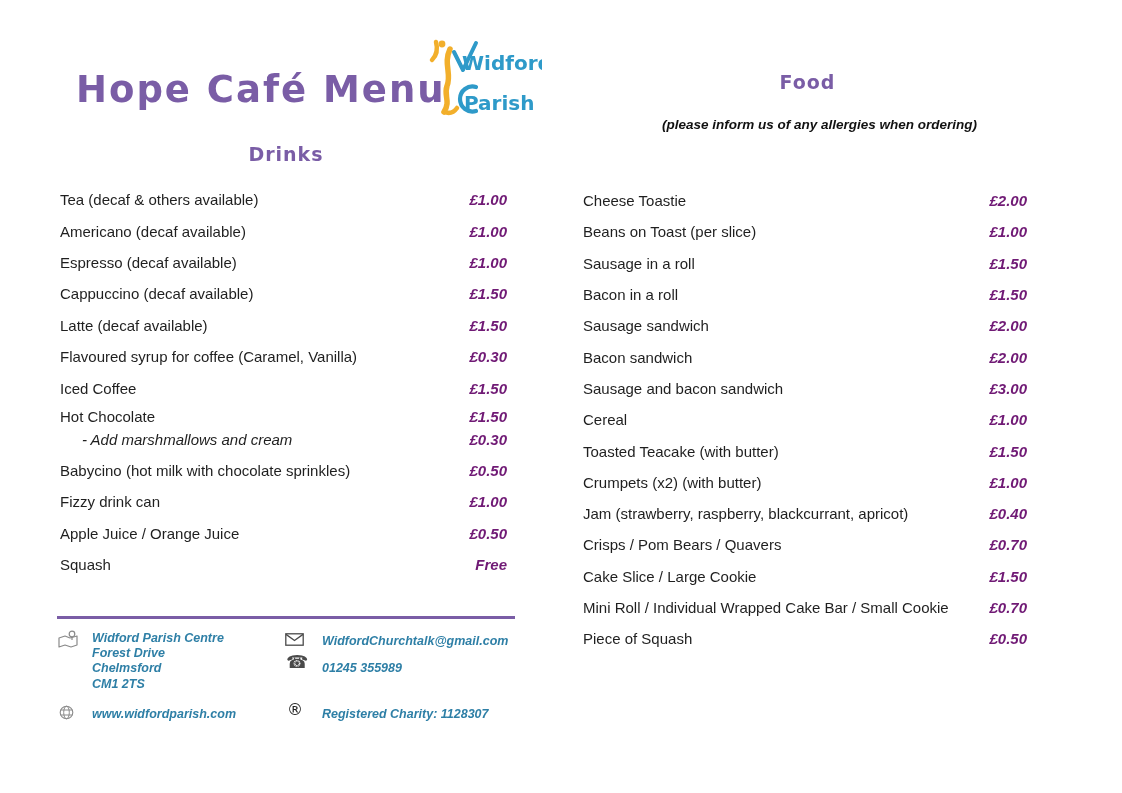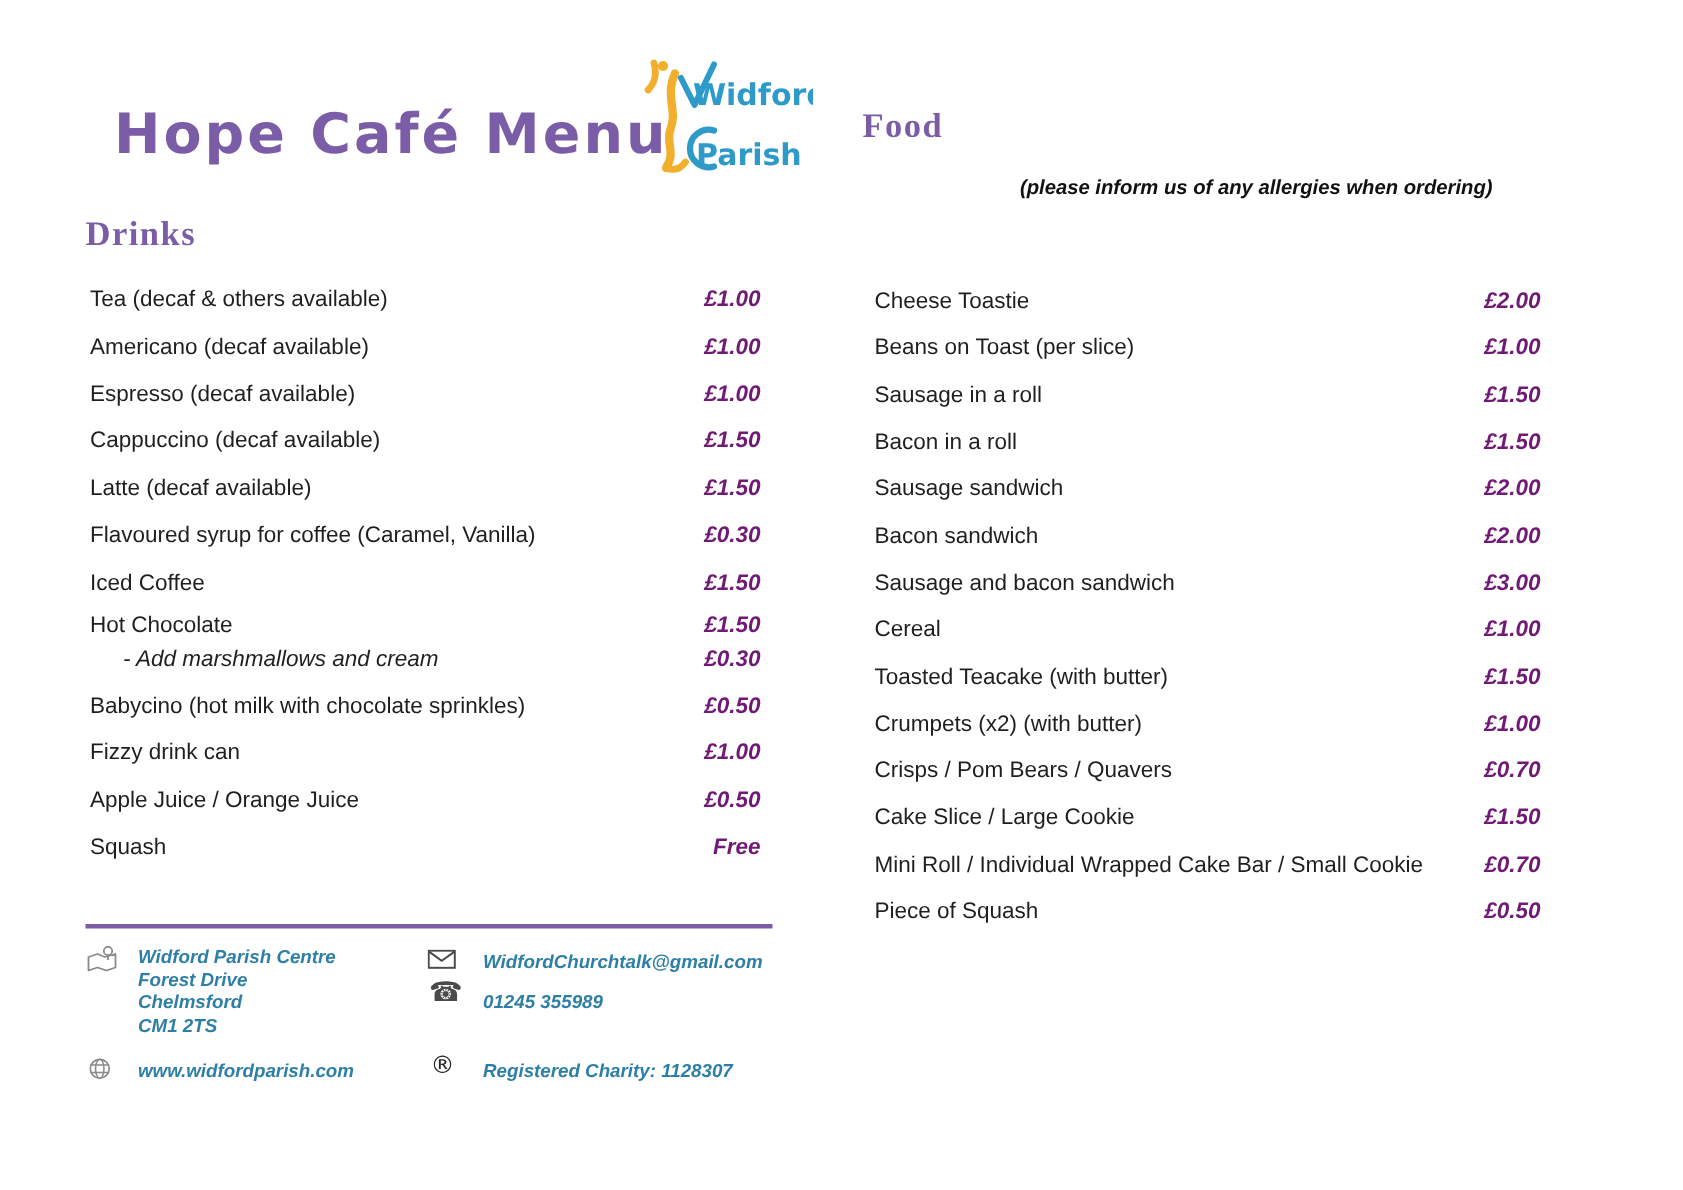--- a/index.html
+++ b/index.html
@@ -3,25 +3,25 @@
 <meta charset="utf-8">
 <style>
   html,body{margin:0;padding:0;background:#fff;}
   .page{
     position:relative;width:1122px;height:793px;background:#ffffff;
     font-family:"Liberation Sans",sans-serif;color:#1f1f1f;overflow:hidden;padding-left:32px;
   }
   .comic{font-family:"DejaVu Sans",sans-serif;font-weight:bold;color:#7a5da6;}
   .page-title{position:absolute;left:76px;top:68px;font-size:37px;letter-spacing:2px;}
   .logo{position:absolute;left:424px;top:36px;width:118px;height:84px;}
-  .section-heading{position:absolute;font-size:23px;letter-spacing:1px;font-family:Liberation Serif, serif;}
+  .section-heading{position:absolute;text-align:center;font-size:19px;letter-spacing:1px;}
   .drinks-heading{left:57px;top:143px;width:458px;}
   .food-heading{left:575px;top:71px;width:465px;}
   .allergy-note{
-    position:absolute;left:590px;top:117px;width:495px;text-align:center;
+    position:absolute;left:572px;top:117px;width:495px;text-align:center;
     font-size:13.5px;font-weight:bold;font-style:italic;color:#111;
   }
   .menu-list{position:absolute;display:flex;flex-direction:column;}
   .drinks-list{left:60px;top:184px;width:447px;}
   .food-list{left:583px;top:185px;width:444px;}
   .menu-row{display:flex;justify-content:space-between;align-items:center;height:31.4px;font-size:15px;}
   .food-list .menu-row{height:31.3px;}
   .row-tight{height:25px;}
   .row-sub{height:21px;font-style:italic;}
   .row-sub .item-name-wrap{padding-left:22px;}
@@ -190,20 +190,24 @@
     </div>
     <div class="menu-row">
       <span class="item-name-wrap"><span>Toasted Teacake</span><span class="item-note"> (with butter)</span></span>
       <span class="item-price">£1.50</span>
     </div>
     <div class="menu-row">
       <span class="item-name-wrap"><span>Crumpets (x2)</span><span class="item-note"> (with butter)</span></span>
       <span class="item-price">£1.00</span>
     </div>
     <div class="menu-row">
+      <span class="item-name-wrap"><span>Jam (strawberry, raspberry, blackcurrant, apricot)</span><span class="item-note"></span></span>
+      <span class="item-price">£0.40</span>
+    </div>
+    <div class="menu-row">
       <span class="item-name-wrap"><span>Crisps / Pom Bears / Quavers</span><span class="item-note"></span></span>
       <span class="item-price">£0.70</span>
     </div>
     <div class="menu-row">
       <span class="item-name-wrap"><span>Cake Slice / Large Cookie</span><span class="item-note"></span></span>
       <span class="item-price">£1.50</span>
     </div>
     <div class="menu-row">
       <span class="item-name-wrap"><span>Mini Roll / Individual Wrapped Cake Bar / Small  Cookie</span><span class="item-note"></span></span>
       <span class="item-price">£0.70</span>

